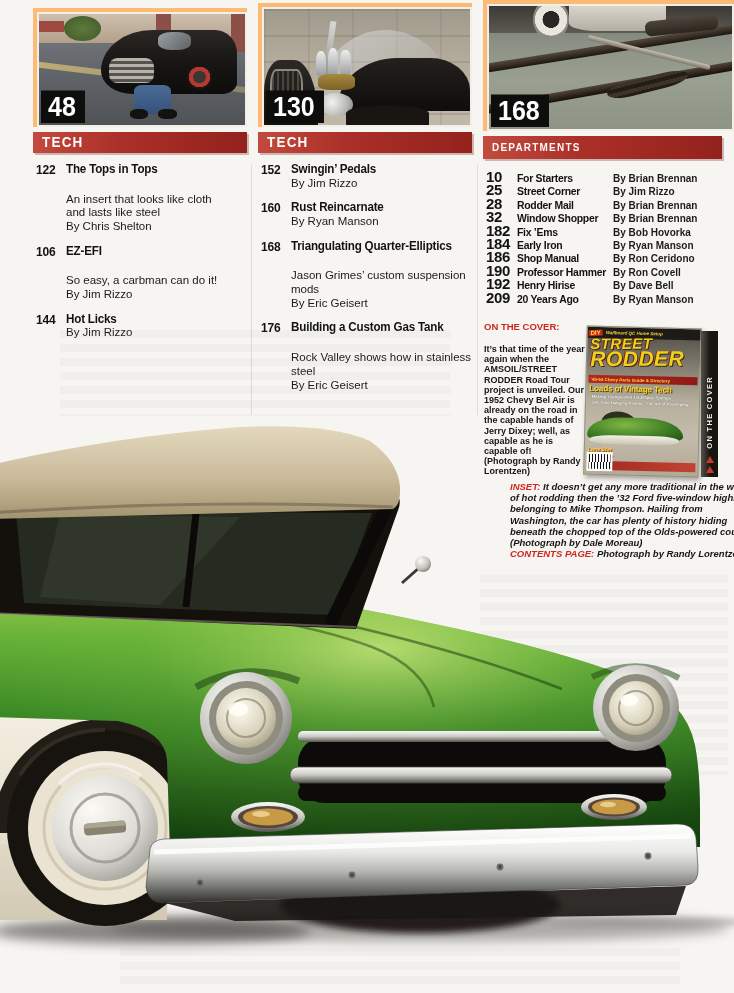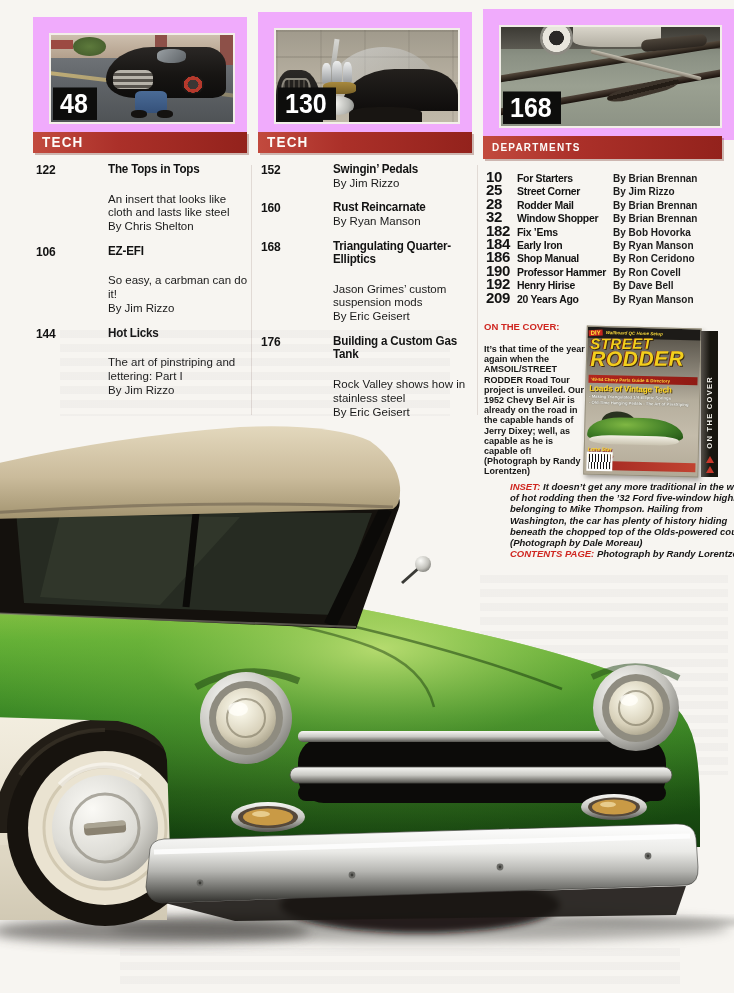--- a/index.html
+++ b/index.html
@@ -1,33 +1,33 @@
 <!DOCTYPE html>
 <html><head>
 <meta charset="utf-8">
 <style>
   html,body{margin:0;padding:0;background:#dddad4;}
   #page{position:relative;width:734px;height:993px;background:#f7f5f1;overflow:hidden;
         font-family:"Liberation Sans","DejaVu Sans",sans-serif;color:#121212;}
 
   
-  .photo{position:absolute;background:#f0abfc;padding:16px;box-sizing:border-box;margin-top:9px;}
+  .photo{position:absolute;background:#fdba74;padding:4px;box-sizing:border-box;}
   .photo-inner{position:relative;width:100%;height:100%;border:2px solid #f2efe8;overflow:hidden;background:#888;}
   .pagenum-box{position:absolute;left:2px;bottom:2px;background:#0d0d0c;color:#fff;
     padding:1px 9px 2px 7px;font-weight:700;font-size:25px;line-height:1.05;letter-spacing:0;
     transform:scaleY(1.12);transform-origin:bottom left;z-index:5;}
 
   
   .banner{position:absolute;height:21px;background:linear-gradient(90deg,#c24a3e 0%,#ab3029 40%,#93221c 100%);
     box-shadow:2px 2px 0 rgba(110,35,25,.30);display:flex;align-items:center;padding-left:9px;box-sizing:border-box;}
   .banner span{color:#fdfbf8;font-weight:700;font-size:13.5px;letter-spacing:1.2px;transform:scaleY(1.05);}
 
   
   .list{position:absolute;}
-  .entry{display:flex;margin-bottom:11px;gap:42px;}
+  .entry{display:flex;margin-bottom:11px;}
   .entry-num{width:30px;flex:0 0 30px;font-weight:700;font-size:12px;letter-spacing:-.2px;}
   .entry-body{width:152px;}
   .entry-title{font-weight:700;font-size:12px;line-height:13.5px;letter-spacing:-.2px;transform:scaleX(.97);transform-origin:left;}
   .entry-desc{font-size:11.5px;line-height:13.8px;margin-top:16px;color:#1a1a1a;}
   .entry-by{font-size:11.5px;line-height:13.8px;color:#1a1a1a;}
   .list2 .entry-body{width:185px;}
 
   
   .dept-row{display:flex;height:13.4px;align-items:baseline;}
   .dept-num{flex:0 0 31px;font-weight:700;font-size:15px;letter-spacing:-.3px;}
@@ -170,21 +170,20 @@
       <div class="entry-body">
         <div class="entry-title">EZ-EFI</div>
         <div class="entry-desc">So easy, a carbman can do it!</div>
         <div class="entry-by">By Jim Rizzo</div>
       </div>
     </div>
     <div class="entry">
       <div class="entry-num">144</div>
       <div class="entry-body">
         <div class="entry-title">Hot Licks</div>
-        <div class="entry-desc">The art of pinstriping and lettering: Part I</div>
         <div class="entry-by">By Jim Rizzo</div>
       </div>
     </div>
   </div>
 
   <div class="list list2" style="left:261px;top:163px;width:215px;">
     <div class="entry">
       <div class="entry-num">152</div>
       <div class="entry-body">
         <div class="entry-title">Swingin’ Pedals</div>

